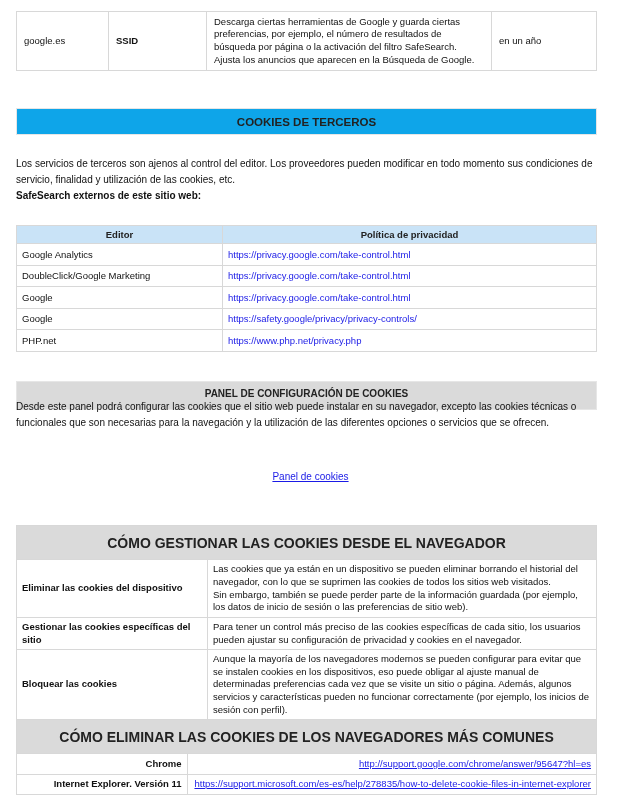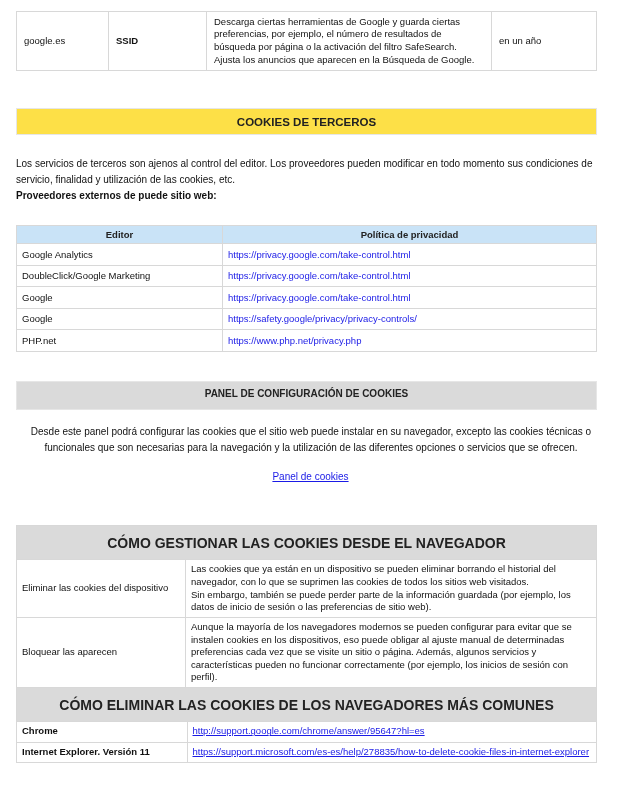--- a/index.html
+++ b/index.html
@@ -17,43 +17,43 @@
   #top-table td { padding: 3px 7px; vertical-align: middle; height: 59px; line-height: 12.6px; }
   #top-table td.c1 { width: 92px; }
   #top-table td.c2 { width: 98px; font-weight: bold; }
   #top-table td.c3 { width: 285px; }
 
   .section-header {
     position: absolute; left: 16px; width: 581px;
     text-align: center; font-weight: bold; color: #222;
     border: 1px solid #e6e6e6;
   }
-  #hdr-terceros { top: 108px; height: 27px; line-height: 27px; background: #fde047; font-size: 11.5px; }
+  #hdr-terceros { top: 108px; height: 27px; line-height: 27px; background: #0ea5e9; font-size: 11.5px; }
   #hdr-panel { top: 381px; height: 29px; line-height: 23px; background: #dadada; font-size: 10px; }
 
   .para { position: absolute; left: 16px; width: 590px; font-size: 10px; line-height: 15.5px; margin: 0; }
   #p-terceros { top: 156px; }
   #p-proveedores { top: 188px; font-weight: bold; }
-  #p-panel { top: 424px; text-align: center; }
+  #p-panel { top: 399px; }
 
   #panel-link-wrap { position: absolute; top: 471px; left: 0; width: 621px; text-align: center; font-size: 10px; }
   #panel-link { color: #1a1ae6; text-decoration: underline; margin-top: 7px; }
 
   
   #prov-table { left: 16px; top: 225px; width: 581px; font-size: 9.5px; }
   #prov-table th { background: #c9e3f7; font-weight: bold; height: 18px; padding: 0; color: #222; }
   #prov-table td { height: 21.5px; padding: 0 5px; }
   #prov-table td.ed { width: 206px; }
   #prov-table td a { text-decoration: none; }
 
   
   #browser-table { left: 16px; top: 525px; width: 581px; font-size: 9.5px; }
   #browser-table th { background: #dadada; height: 34px; font-weight: bold; color: #222; font-size: 14px; padding: 8px; }
   #browser-table td { padding: 3px 5px; line-height: 12.6px; vertical-align: middle; }
-  #browser-table td.lbl { font-weight: normal; width: 169px; }
+  #browser-table td.lbl { font-weight: bold; width: 191px; }
   #browser-table td.lbl2 { font-weight: bold; }
   #browser-table td a { text-decoration: underline; }
   .nested { width: 100%; border-collapse: collapse; }
   #browser-table .link-cell { padding: 0; }
 </style>
 </head>
 <body>
 
 <table id="top-table">
   <tbody>
@@ -61,21 +61,21 @@
     <td class="c1">google.es</td>
     <td class="c2">SSID</td>
     <td class="c3">Descarga ciertas herramientas de Google y guarda ciertas preferencias, por ejemplo, el número de resultados de búsqueda por página o la activación del filtro SafeSearch. Ajusta los anuncios que aparecen en la Búsqueda de Google.</td>
     <td>en un año</td>
   </tr>
 </tbody>
   </table>
 
 <div id="hdr-terceros" class="section-header">COOKIES DE TERCEROS</div>
 <p id="p-terceros" class="para">Los servicios de terceros son ajenos al control del editor. Los proveedores pueden modificar en todo momento sus condiciones de servicio, finalidad y utilización de las cookies, etc.</p>
-<p id="p-proveedores" class="para">Proveedores externos de puede sitio web:</p>
+<p id="p-proveedores" class="para">SafeSearch externos de este sitio web:</p>
 
 <table id="prov-table">
   <tbody>
       <tr>
     <th>Editor</th>
     <th>Política de privacidad</th>
   </tr>
   <tr>
     <td class="ed">Google Analytics</td>
     <td><a>https://privacy.google.com/take-control.html</a></td>
@@ -108,29 +108,33 @@
 <table id="browser-table">
   <tbody>
       <tr>
     <th colspan="2">CÓMO GESTIONAR LAS COOKIES DESDE EL NAVEGADOR</th>
   </tr>
   <tr>
     <td class="lbl" style="height:58px">Eliminar las cookies del dispositivo</td>
     <td><span>Las cookies que ya están en un dispositivo se pueden eliminar borrando el historial del navegador, con lo que se suprimen las cookies de todos los sitios web visitados.</span><br><span>Sin embargo, también se puede perder parte de la información guardada (por ejemplo, los datos de inicio de sesión o las preferencias de sitio web).</span></td>
   </tr>
   <tr>
-    <td class="lbl" style="height:70px">Bloquear las aparecen</td>
+    <td class="lbl" style="height:32px">Gestionar las cookies específicas del sitio</td>
+    <td>Para tener un control más preciso de las cookies específicas de cada sitio, los usuarios pueden ajustar su configuración de privacidad y cookies en el navegador.</td>
+  </tr>
+  <tr>
+    <td class="lbl" style="height:70px">Bloquear las cookies</td>
     <td>Aunque la mayoría de los navegadores modernos se pueden configurar para evitar que se instalen cookies en los dispositivos, eso puede obligar al ajuste manual de determinadas preferencias cada vez que se visite un sitio o página. Además, algunos servicios y características pueden no funcionar correctamente (por ejemplo, los inicios de sesión con perfil).</td>
   </tr>
   <tr>
     <th colspan="2">CÓMO ELIMINAR LAS COOKIES DE LOS NAVEGADORES MÁS COMUNES</th>
   </tr>
   <tr>
     <td colspan="2" class="link-cell">
-      <table class="nested" style="position:static;">
+      <table class="nested" style="position:static;text-align:right;">
         <tbody>
               <tr>
           <td class="lbl2" style="width:170px;height:20px;border-left:none;border-top:none;">Chrome</td>
           <td style="border-right:none;border-top:none;"><a>http://support.google.com/chrome/answer/95647?hl=es</a></td>
         </tr>
         <tr>
           <td class="lbl2" style="width:170px;height:20px;border-left:none;border-bottom:none;">Internet Explorer. Versión 11</td>
           <td style="border-right:none;border-bottom:none;"><a>https://support.microsoft.com/es-es/help/278835/how-to-delete-cookie-files-in-internet-explorer</a></td>
         </tr>
       </tbody>

